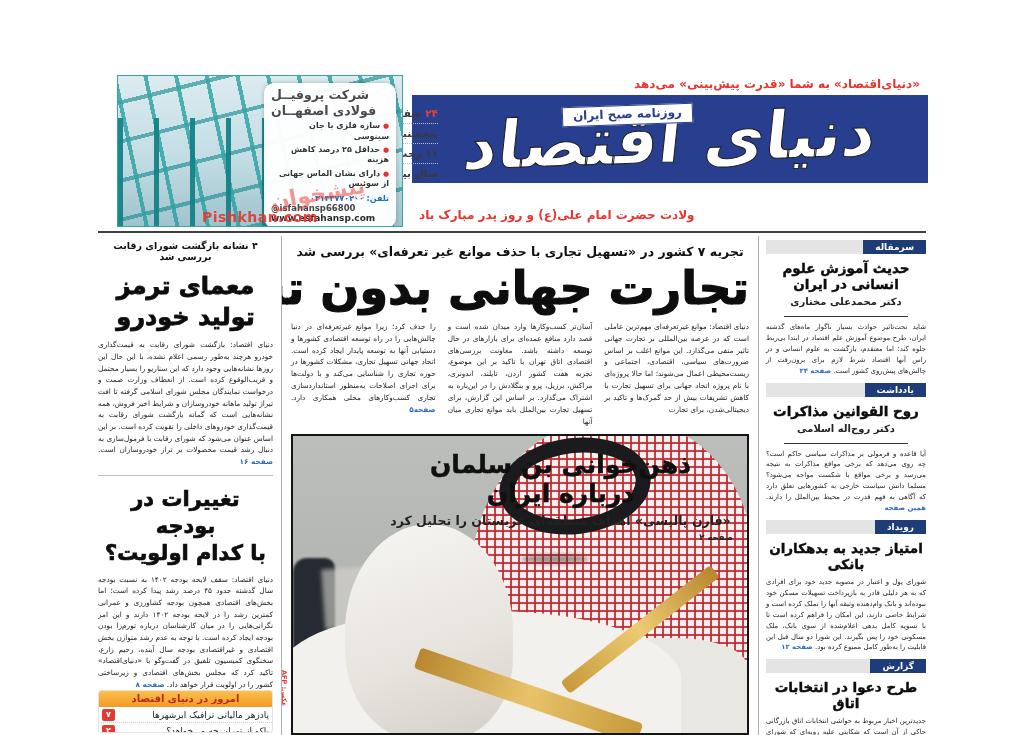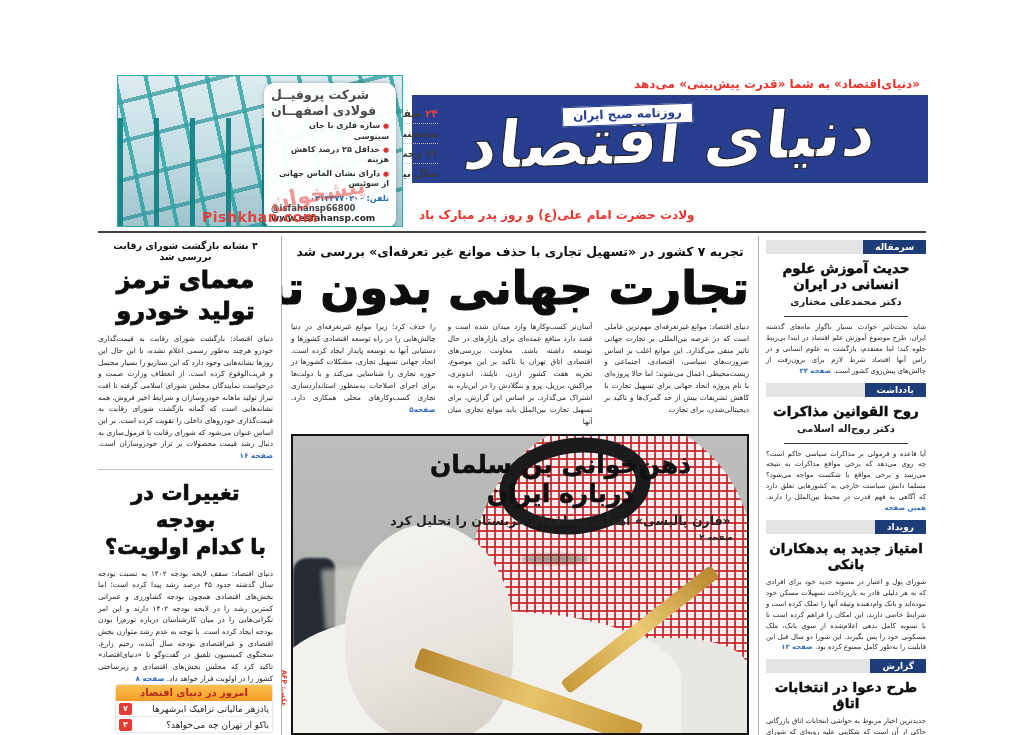--- a/index.html
+++ b/index.html
@@ -101,29 +101,29 @@
   .fg-head { position:absolute; left:52px; bottom:-6px; width:168px; height:215px;
     background:linear-gradient(160deg,#f7f6f3 0%,#e7e3dd 60%,#d4cfc7 100%);
     border-radius:50% 50% 38% 42%; z-index:6; }
   .gold1 { position:absolute; left:118px; bottom:26px; width:235px; height:22px; z-index:7;
     background:linear-gradient(90deg,#b8872f,#e8c36a,#c79a3b); transform:rotate(19deg); border-radius:4px; }
   .gold2 { position:absolute; left:252px; bottom:96px; width:190px; height:15px; z-index:7;
     background:linear-gradient(90deg,#c79a3b,#eccb74,#b8872f); transform:rotate(-38deg); border-radius:4px; }
 
   
   .l-art { padding-top:4px; }
-  .l-kicker { text-align:center; font-size:9.5px; font-weight:bold; color:#111; margin-bottom:3px; }
+  .l-kicker { text-align:center; font-size:9.5px; font-weight:bold; color:#111; margin-bottom:9px; }
   .l-head { text-align:center; font-size:24px; font-weight:bold; color:#0d0d0d; line-height:1.3;
     -webkit-text-stroke:.8px #0d0d0d; }
   .l-head2 { font-size:21px; -webkit-text-stroke:.7px #0d0d0d; }
   .l-body { font-size:7.3px; line-height:1.6; color:#222; text-align:justify; margin-top:6px; }
   .l-div { border-bottom:1px solid #c2c2c2; margin:7px 0 6px; }
 
   
-  .today { margin-top:auto; border:1px solid #e3e3e3; border-radius:3px; overflow:hidden; margin-bottom:2px;margin-left:17px; }
+  .today { margin-top:auto; border:1px solid #e3e3e3; border-radius:3px; overflow:hidden; margin-bottom:2px; }
   .today-head { background:linear-gradient(180deg,#fcc04c,#f59a26); color:#b22a20; font-size:10px;
     font-weight:bold; text-align:center; padding:2px 0 3px; }
   .today-row { display:flex; direction:rtl; align-items:center; justify-content:space-between;
     padding:1.5px 3px; border-bottom:1px dotted #d5d5d5; }
   .today-row:last-child { border-bottom:none; }
   .today-label { font-size:9px; font-weight:normal; color:#222; }
   .today-badge { flex:0 0 auto; min-width:13px; height:12px; background:#e23b33; color:#fff; font-size:8px;
     font-weight:bold; display:flex; align-items:center; justify-content:center; border-radius:2px; padding:0 1px; }
 
   

